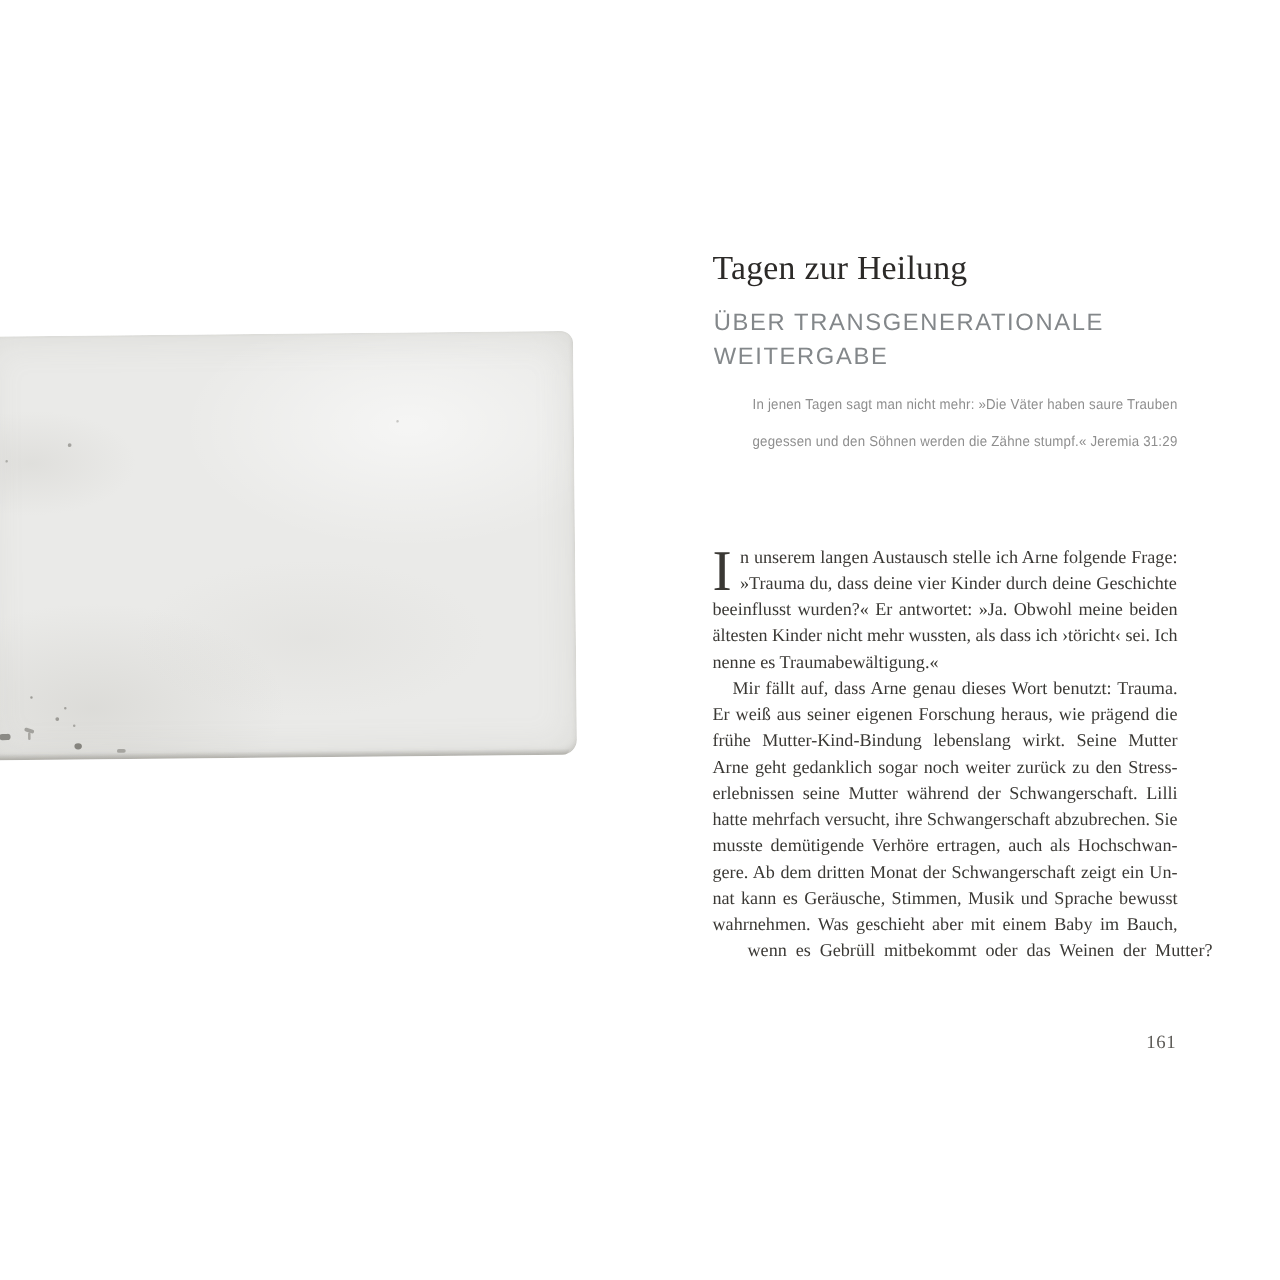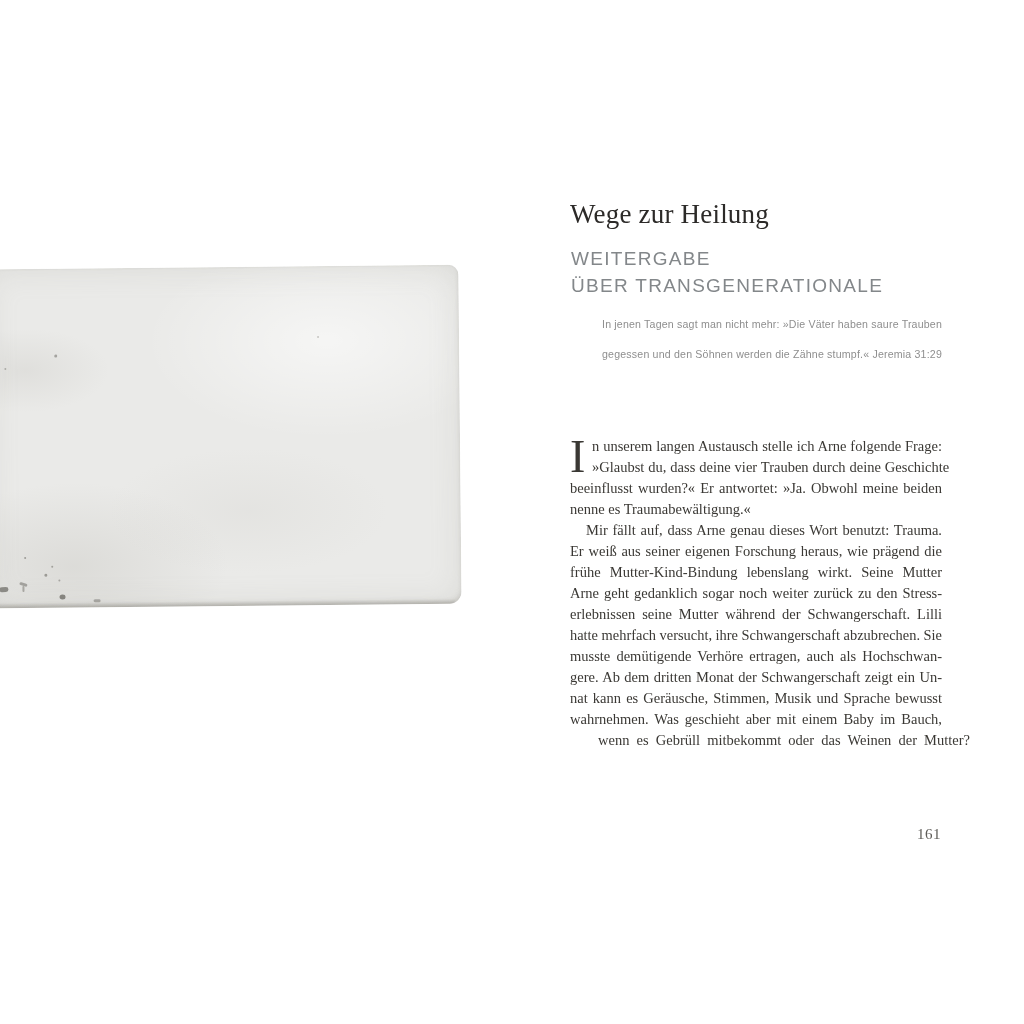--- a/index.html
+++ b/index.html
@@ -120,38 +120,39 @@
     <div class="speck" style="left:55px;top:305px;width:3px;height:3px;opacity:.6;"></div>
     <div class="speck" style="left:69px;top:311px;width:2px;height:2px;opacity:.5;"></div>
     <div class="speck" style="left:10px;top:318px;width:9px;height:5px;border-radius:3px;opacity:.75;"></div>
     <div class="speck" style="left:30px;top:314px;width:8px;height:3px;border-radius:2px;opacity:.55;transform:rotate(18deg);"></div>
     <div class="speck" style="left:33px;top:317px;width:2px;height:6px;border-radius:2px;opacity:.5;"></div>
     <div class="speck" style="left:70px;top:326px;width:6px;height:5px;opacity:.8;"></div>
     <div class="speck" style="left:104px;top:331px;width:7px;height:3px;border-radius:2px;opacity:.5;"></div>
   </figure>
 
   <main class="column">
-    <h1 class="title">Wege zur Heilung</h1>
+    <h1 class="title">Tagen zur Heilung</h1>
 
     <div class="kicker">
+      <div>ÜBER TRANSGENERATIONALE</div>
       <div>WEITERGABE</div>
-      <div>ÜBER TRANSGENERATIONALE</div>
     </div>
 
     <div class="epigraph" id="epigraph">
         <div class="eline"><span style="transform: scaleX(0.921214);">In jenen Tagen sagt man nicht mehr: »Die Väter haben saure Trauben</span></div>
         <div class="eline"><span style="transform: scaleX(0.922112);">gegessen und den Söhnen werden die Zähne stumpf.« Jeremia 31:29</span></div>
       </div>
 
     <div class="bodytext" id="bodytext">
         <div class="para">
           <span class="dropcap">I</span>
           <div class="line dc-indent"><span style="word-spacing: 0.261719px;">n unserem langen Austausch stelle ich Arne folgende Frage:</span></div>
-          <div class="line dc-indent"><span style="word-spacing: 0.3125px;">»Glaubst du, dass deine vier Trauben durch deine Geschichte</span></div>
+          <div class="line dc-indent"><span style="word-spacing: 0.3125px;">»Trauma du, dass deine vier Kinder durch deine Geschichte</span></div>
           <div class="line"><span style="word-spacing: 1.48661px;">beeinflusst wurden?« Er antwortet: »Ja. Obwohl meine beiden</span></div>
+          <div class="line"><span style="transform: scaleX(0.993366);">ältesten Kinder nicht mehr wussten, als dass ich ›töricht‹ sei. Ich</span></div>
           <div class="line ragged"><span>nenne es Traumabewältigung.«</span></div>
         </div>
         <div class="para">
           <div class="line first-indent"><span style="word-spacing: 1.09896px;">Mir fällt auf, dass Arne genau dieses Wort benutzt: Trauma.</span></div>
           <div class="line"><span style="word-spacing: 1.15799px;">Er weiß aus seiner eigenen Forschung heraus, wie prägend die</span></div>
           <div class="line"><span style="word-spacing: 5.51562px;">frühe Mutter-Kind-Bindung lebenslang wirkt. Seine Mutter</span></div>
           <div class="line"><span style="word-spacing: 1.38194px;">Arne geht gedanklich sogar noch weiter zurück zu den Stress-</span></div>
           <div class="line"><span style="word-spacing: 3.28125px;">erlebnissen seine Mutter während der Schwangerschaft. Lilli</span></div>
           <div class="line"><span style="transform: scaleX(0.993532);">hatte mehrfach versucht, ihre Schwangerschaft abzubrechen. Sie</span></div>
           <div class="line"><span style="word-spacing: 2.52083px;">musste demütigende Verhöre ertragen, auch als Hochschwan-</span></div>

